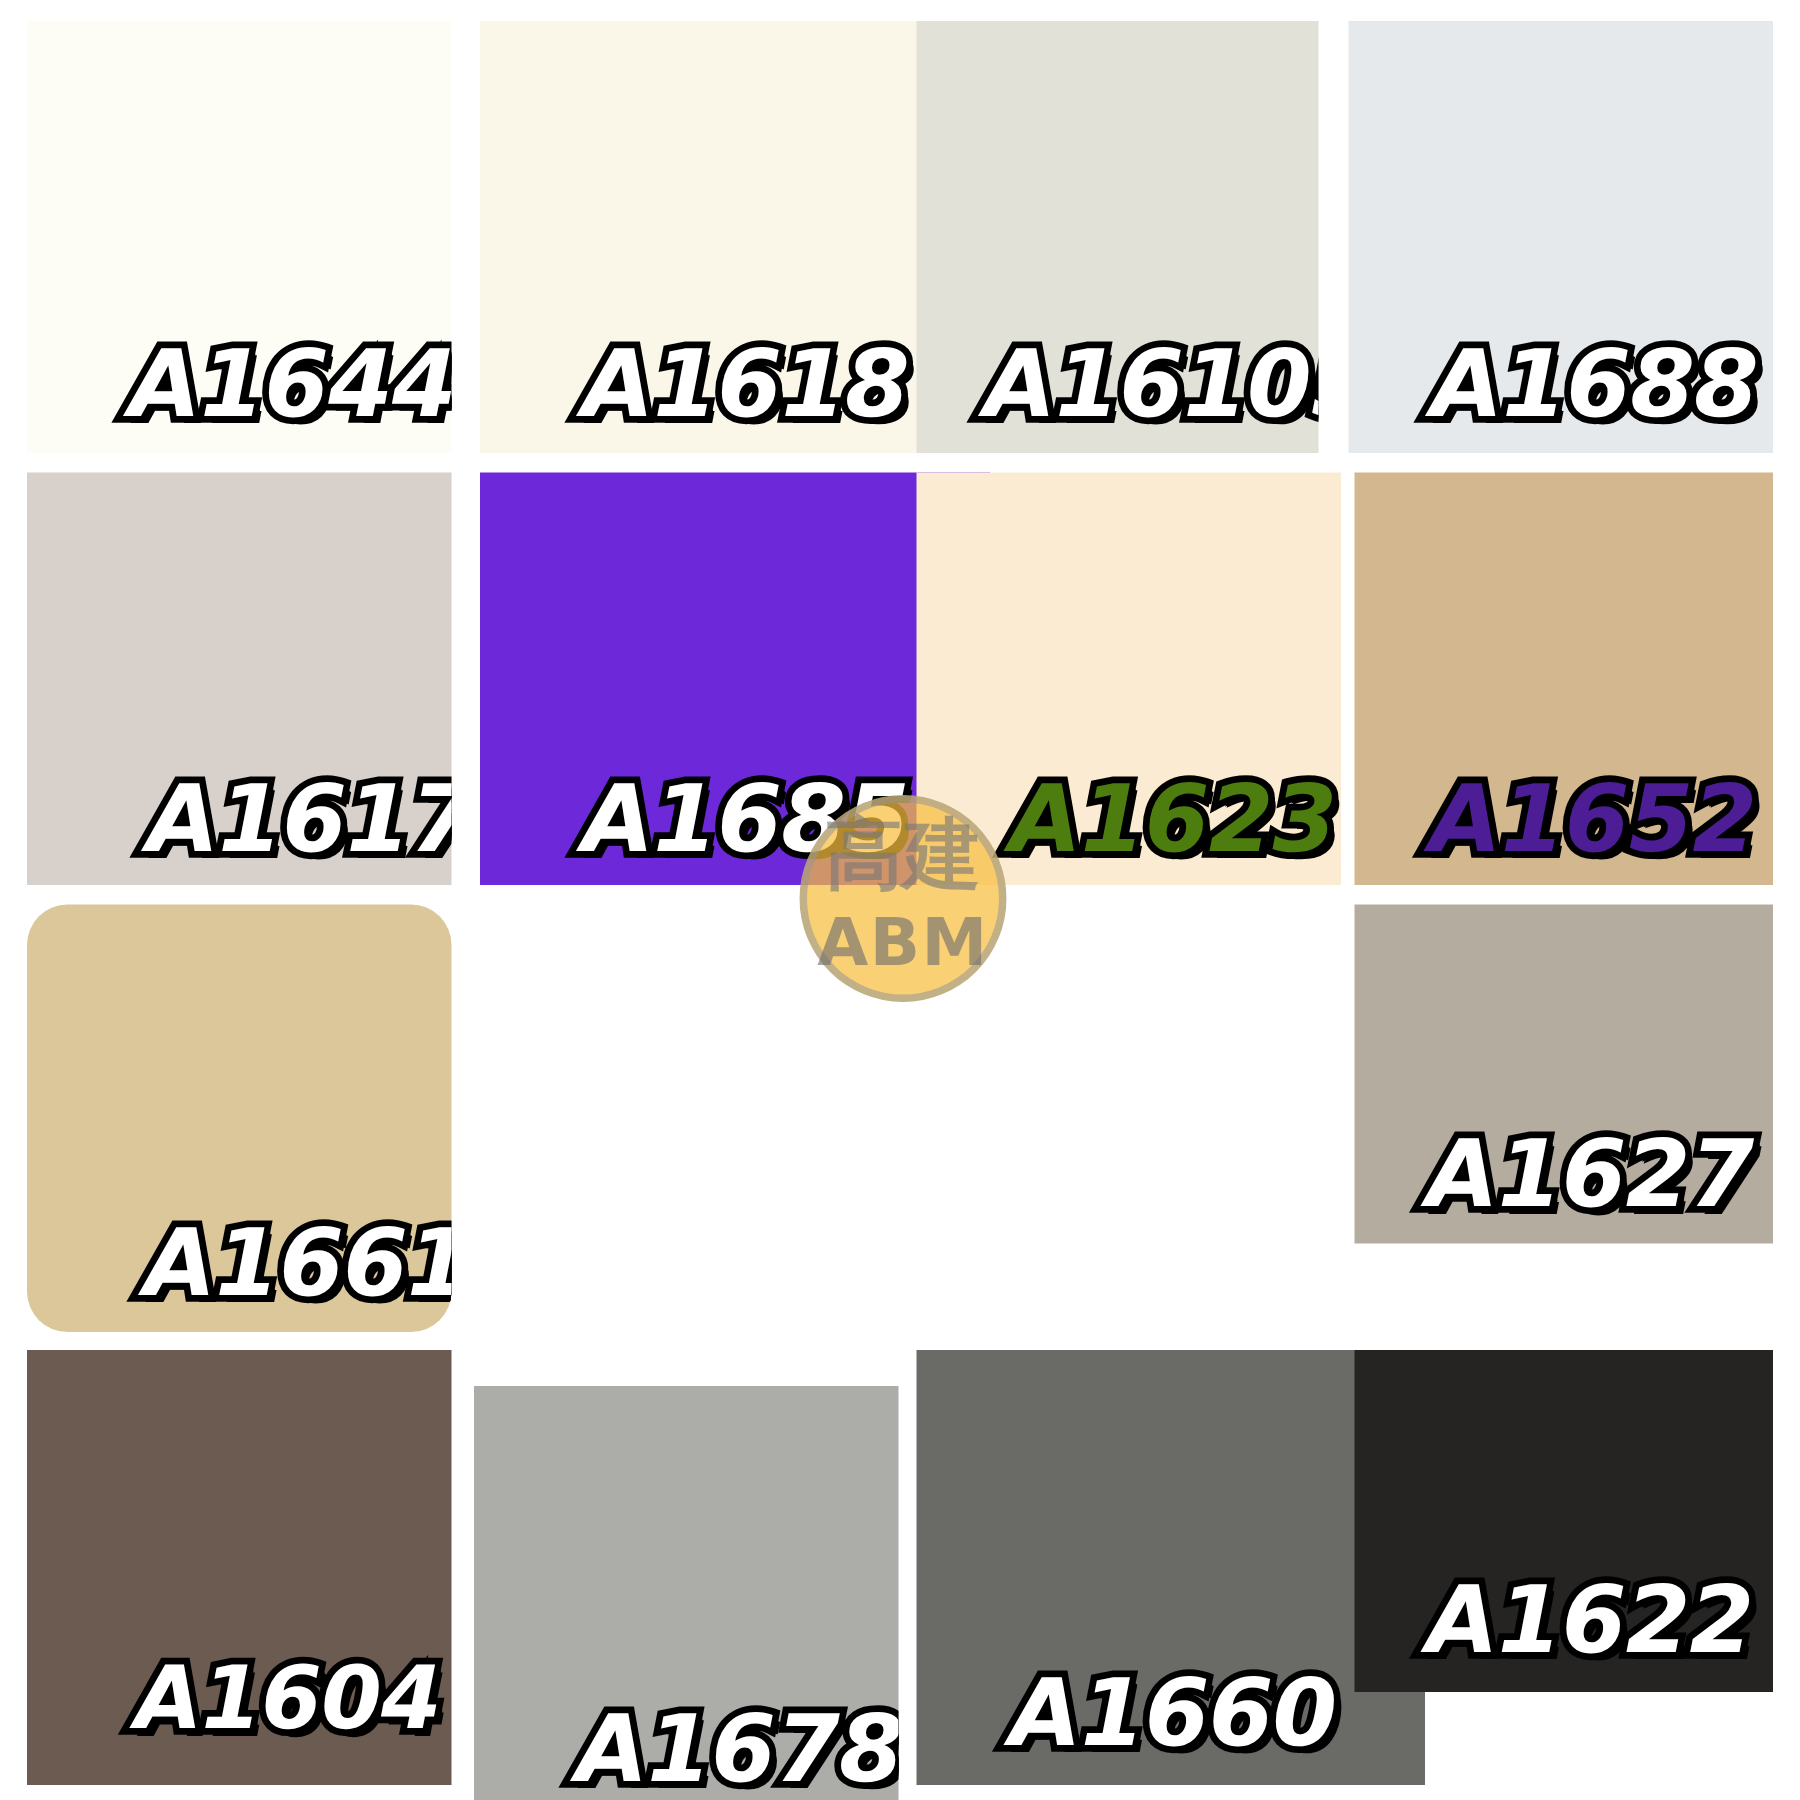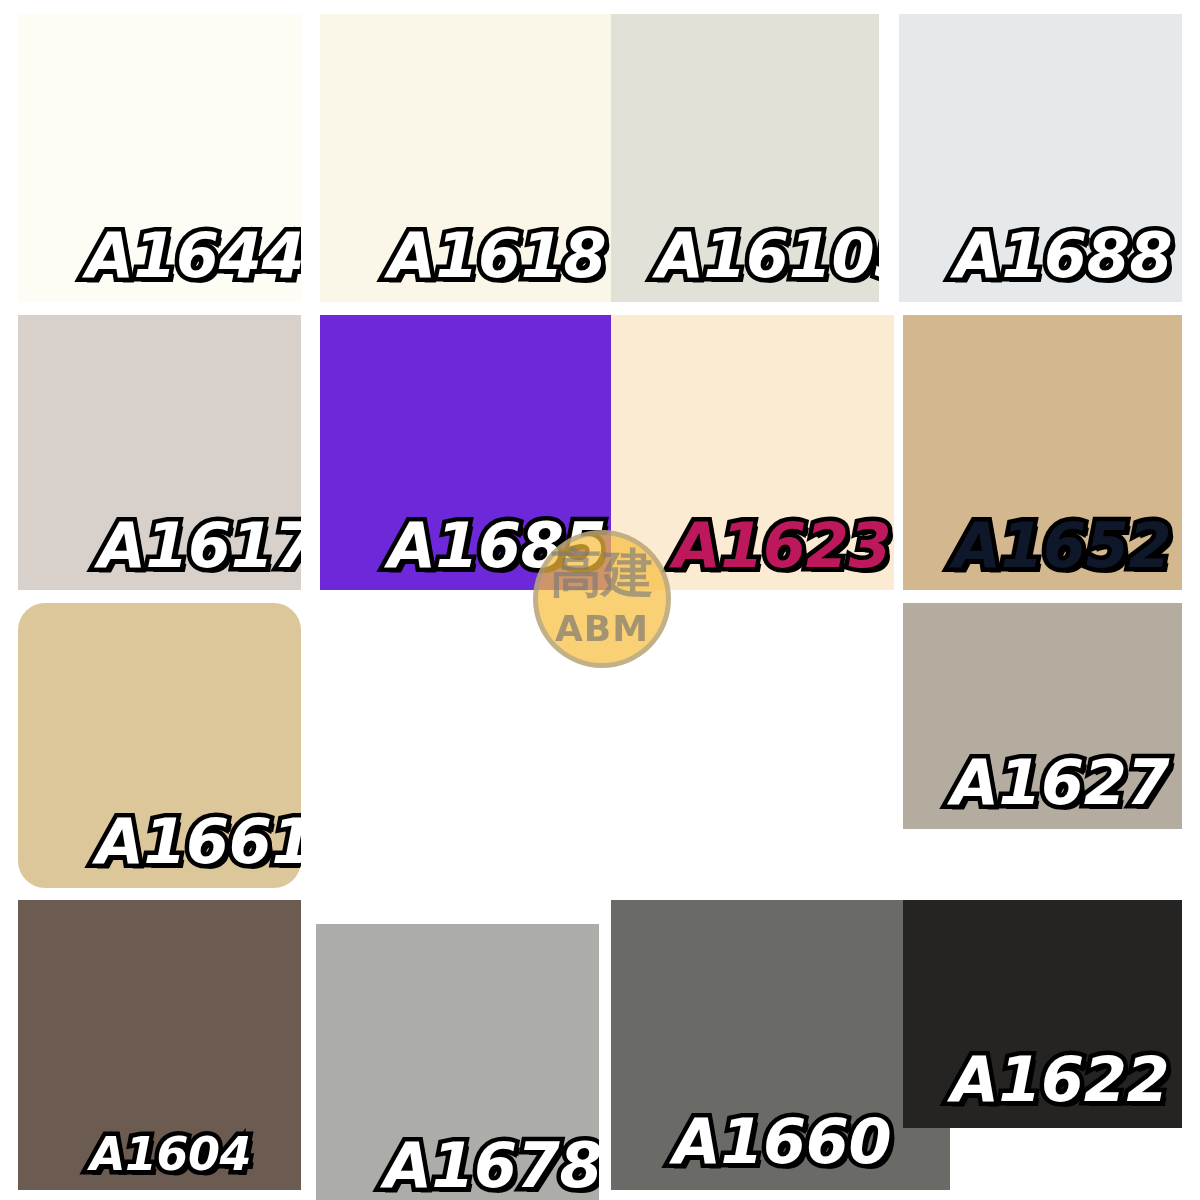--- a/index.html
+++ b/index.html
@@ -121,56 +121,56 @@
         <div class="label" style="font-size: 62px; left: 80px; bottom: 8px; color: rgb(255, 255, 255); -webkit-text-stroke: 9px rgb(0, 0, 0);">A1617</div>
       </div>
     </div>
     <div class="swatch" style="left: 320px; top: 315px; width: 340px; height: 275px; background: #6d28d9;">
       <div class="label-wrap">
         <div class="label" style="font-size: 62px; left: 68px; bottom: 8px; color: rgb(255, 255, 255); -webkit-text-stroke: 9px rgb(0, 0, 0);">A1685</div>
       </div>
     </div>
     <div class="swatch" style="left: 611px; top: 315px; width: 283px; height: 275px; background: rgb(252, 235, 211);">
       <div class="label-wrap">
-        <div class="label" style="font-size: 62px; left: 62px; bottom: 8px; color: #be185d; -webkit-text-stroke: 9px rgb(0, 0, 0);">A1623</div>
+        <div class="label" style="font-size: 62px; left: 62px; bottom: 8px; color: #4d7c0f; -webkit-text-stroke: 9px rgb(0, 0, 0);">A1623</div>
       </div>
     </div>
     <div class="swatch" style="left: 903px; top: 315px; width: 279px; height: 275px; background: rgb(211, 183, 143);">
       <div class="label-wrap">
-        <div class="label" style="font-size: 62px; left: 50px; bottom: 8px; color: #0f172a; -webkit-text-stroke: 9px rgb(0, 0, 0);">A1652</div>
+        <div class="label" style="font-size: 62px; left: 50px; bottom: 8px; color: #4c1d95; -webkit-text-stroke: 9px rgb(0, 0, 0);">A1652</div>
       </div>
     </div>
     <div class="swatch" style="left: 18px; top: 603px; width: 283px; height: 285px; background: rgb(220, 199, 154); border-radius: 27px;">
       <div class="label-wrap">
         <div class="label" style="font-size: 62px; left: 78px; bottom: 10px; color: rgb(255, 255, 255); -webkit-text-stroke: 9px rgb(0, 0, 0);">A1661</div>
       </div>
     </div>
     <div class="swatch" style="left: 903px; top: 603px; width: 279px; height: 226px; background: rgb(181, 172, 160);">
       <div class="label-wrap">
         <div class="label" style="font-size: 62px; left: 48px; bottom: 10px; color: rgb(255, 255, 255); -webkit-text-stroke: 9px rgb(0, 0, 0);">A1627</div>
       </div>
     </div>
     <div class="swatch" style="left: 18px; top: 900px; width: 283px; height: 290px; background: rgb(107, 91, 81);">
       <div class="label-wrap">
-        <div class="label" style="font-size: 46px; left: 72px; bottom: 9px; color: rgb(255, 255, 255); -webkit-text-stroke: 9px rgb(0, 0, 0);">A1604</div>
+        <div class="label" style="font-size: 58px; left: 72px; bottom: 24px; color: rgb(255, 255, 255); -webkit-text-stroke: 9px rgb(0, 0, 0);">A1604</div>
       </div>
     </div>
     <div class="swatch" style="left: 316px; top: 900px; width: 283px; height: 290px; background: rgb(172, 172, 168); margin-top: 24px;">
       <div class="label-wrap">
         <div class="label" style="font-size: 62px; left: 68px; bottom: 12px; color: rgb(255, 255, 255); -webkit-text-stroke: 9px rgb(0, 0, 0);">A1678</div>
       </div>
     </div>
     <div class="swatch" style="left: 611px; top: 900px; width: 339px; height: 290px; background: rgb(106, 107, 103);">
       <div class="label-wrap">
         <div class="label" style="font-size: 62px; left: 62px; bottom: 12px; color: rgb(255, 255, 255); -webkit-text-stroke: 9px rgb(0, 0, 0);">A1660</div>
       </div>
     </div>
     <div class="swatch" style="left: 903px; top: 900px; width: 279px; height: 228px; background: rgb(37, 36, 35);">
       <div class="label-wrap">
         <div class="label" style="font-size: 62px; left: 48px; bottom: 12px; color: rgb(255, 255, 255); -webkit-text-stroke: 9px rgb(0, 0, 0);">A1622</div>
       </div>
     </div>
     <div id="watermark" style="left: 533px; top: 530px; width: 138px; height: 138px;">
       <div class="disc"></div>
       <div class="cjk" style="font-size: 52px; margin-bottom: 7px;">高建</div>
-      <div class="abm" style="font-size: 36px;">ABM</div>
+      <div class="abm" style="font-size: 44px;">ABM</div>
     </div>
   </div>
 
 </body></html>

